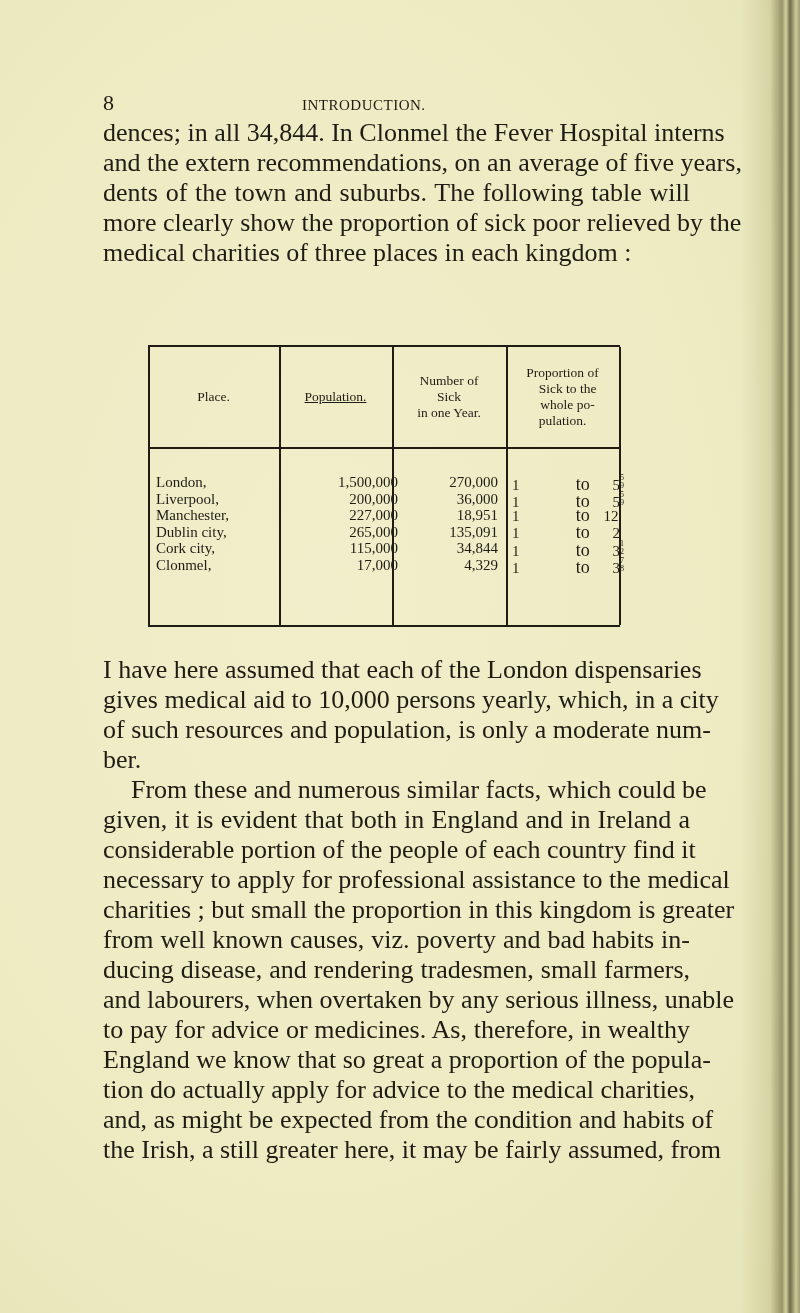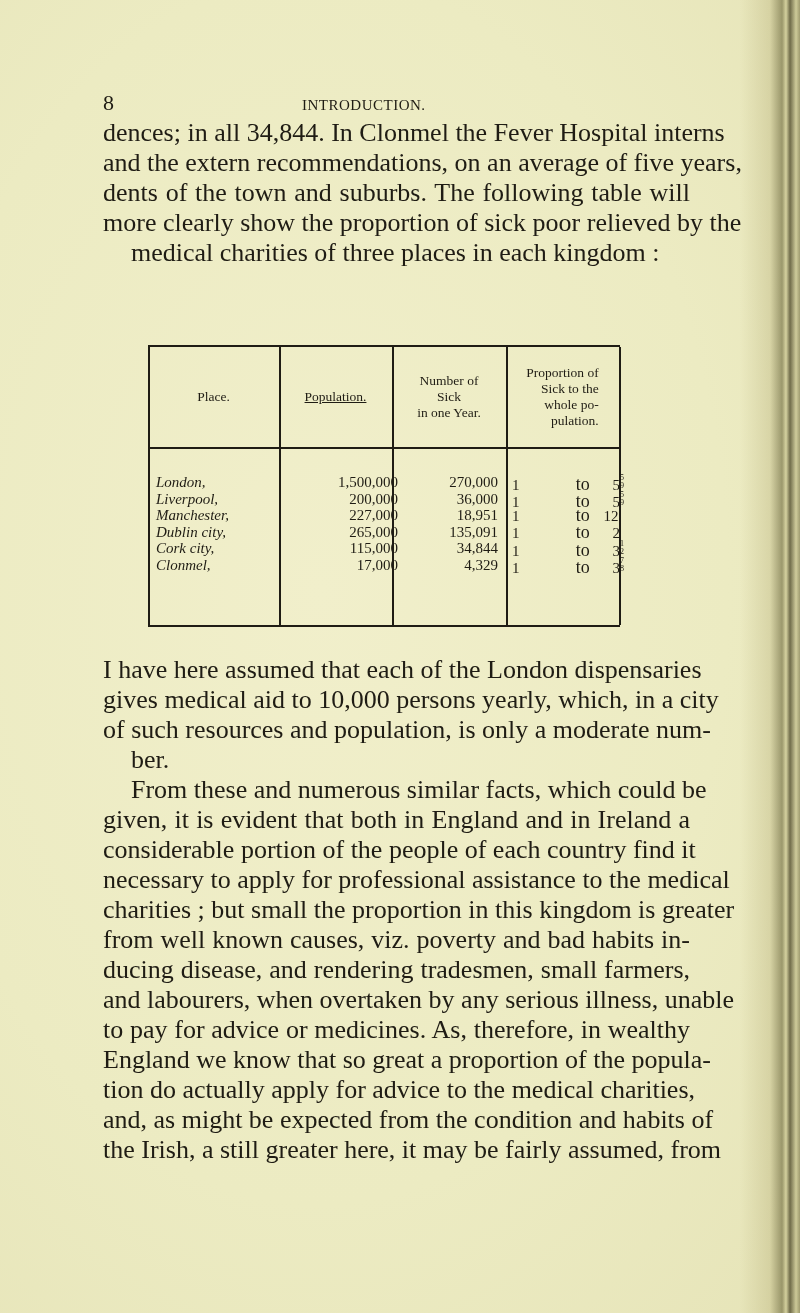--- a/index.html
+++ b/index.html
@@ -54,21 +54,20 @@
     }
     .line {
       display: block;
       white-space: nowrap;
       text-align: justify;
       text-align-last: justify;
       height: 30px;
     }
     .line.last {
       text-align-last: left;
-      margin-left: 28px;
     }
     .line.indent {
       padding-left: 28px;
     }
     .para-top { top: 118px; }
     .para-bottom { top: 655px; }
 
     
     .data-table {
       position: absolute;
@@ -110,21 +109,21 @@
       position: absolute;
       top: 127px;
       font-size: 15px;
       line-height: 16.6px;
     }
     .tbody-col .cell {
       display: block;
       white-space: nowrap;
       height: 16.6px;
     }
-    .col-place { left: 8px; width: 120px; text-align: left; font-style: italic; }
+    .col-place { left: 8px; width: 120px; text-align: left; }
     .col-pop { left: 134px; width: 106px; text-align: right; padding-left: 10px; }
     .col-sick { left: 246px; width: 104px; text-align: right; }
     .col-prop { left: 364px; width: 104px; text-align: left; }
     .prop-cell {
       display: flex;
       align-items: baseline;
     }
     .prop-one { width: 20px; display: inline-block; }
     .prop-to { width: 24px; display: inline-block; font-size: 18px; padding-left: 40px; }
     .prop-val { display: inline-block; width: 40px; }
@@ -170,21 +169,21 @@
     <div class="th" style="left:131px; width:113px;text-decoration:underline;">
       <span>Population.</span>
     </div>
     <div class="th" style="left:244px; width:114px;">
       <div>
         <div>Number of</div>
         <div>Sick</div>
         <div>in one Year.</div>
       </div>
     </div>
-    <div class="th" style="left:358px; width:113px;text-align:right;">
+    <div class="th" style="left:358px; width:113px;">
       <div>
         <div>Proportion of</div>
         <div style="padding-left:10px;">Sick to the</div>
         <div style="padding-left:10px;">whole po-</div>
         <div>pulation.</div>
       </div>
     </div>
 
     <div class="tbody-col col-place">
       <span class="cell">London,</span>

